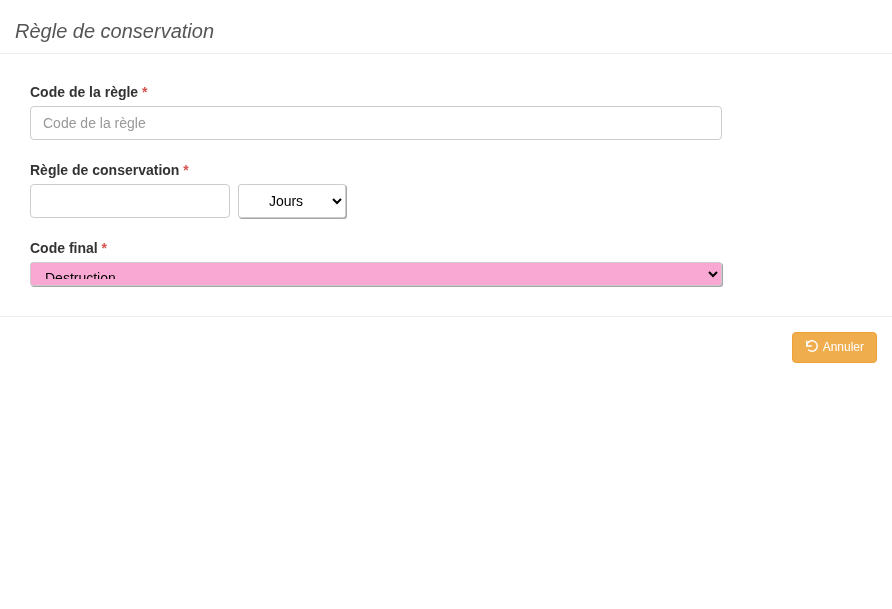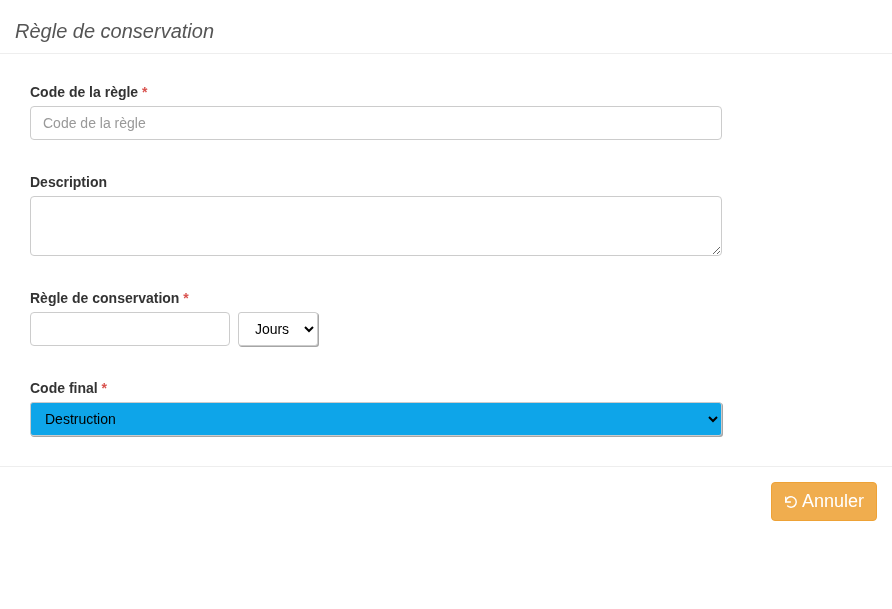--- a/index.html
+++ b/index.html
@@ -21,21 +21,21 @@
     margin: 0;
     font-size: 20px;
     font-weight: 500;
     color: #555;
   }
   .form-body {
     padding: 30px 30px 20px 30px;
     border-bottom: 1px solid #eee;
   }
   .form-group {
-    margin-bottom: 34px;
+    margin-bottom: 22px;
   }
   .form-group:last-child { margin-bottom: 10px; }
   label {
     display: block;
     font-weight: 700;
     color: #333;
     margin-bottom: 6px;
     font-size: 14px;
   }
   .required-star {
@@ -58,54 +58,54 @@
     resize: vertical;
   }
   .duration-row {
     display: flex;
     gap: 8px;
   }
   input[type=number].form-control {
     width: 200px;
   }
   select.unit-select {
-    width: 80px;
+    width: 108px;
     height: 34px;
     padding: 4px 6px;
     font-size: 14px;
     text-align-last: center;
     background: #fff;
     border: 1px solid #ccc;
     border-radius: 3px;
     box-shadow: 1px 1px 0 rgba(0,0,0,0.35);
   }
   select.final-select {
     width: 692px;
-    height: 34px;
+    height: 24px;
     padding: 6px 10px;
     font-size: 14px;
-    background: #0ea5e9;
+    background: #f9a8d4;
     border: 1px solid #ccc;
     border-radius: 3px;
     box-shadow: 1px 1px 0 rgba(0,0,0,0.35);
   }
   .footer {
     padding: 15px 15px 15px 15px;
     text-align: right;
   }
   .btn-cancel {
     display: inline-flex;
-    align-items: center;
+    align-items: flex-start;
     gap: 4px;
     background: #f0ad4e;
     color: #fff;
     border: 1px solid #eea236;
     border-radius: 4px;
     padding: 6px 12px;
-    font-size: 18px;
+    font-size: 12px;
     cursor: pointer;
     line-height: 1.4;
   }
   .undo-svg { width: 14px; height: 14px; }
   ::placeholder { color: #999; }
 </style>
 </head>
 <body>
 
 <div class="page-header">
@@ -116,24 +116,20 @@
 
   <div class="form-group">
     <label>
       <span>Code de la règle</span>
       <span class="required-star">*</span>
     </label>
     <input type="text" class="form-control" placeholder="Code de la règle" style="">
   </div>
 
 
-  <div class="form-group">
-    <label>Description</label>
-    <textarea class="form-control" style=""></textarea>
-  </div>
 
   <div class="form-group">
     <label>
       <span>Règle de conservation</span>
       <span class="required-star">*</span>
     </label>
     <div class="duration-row">
       <input type="number" class="form-control" style="">
       <select class="unit-select">
         <option>Jours</option>

